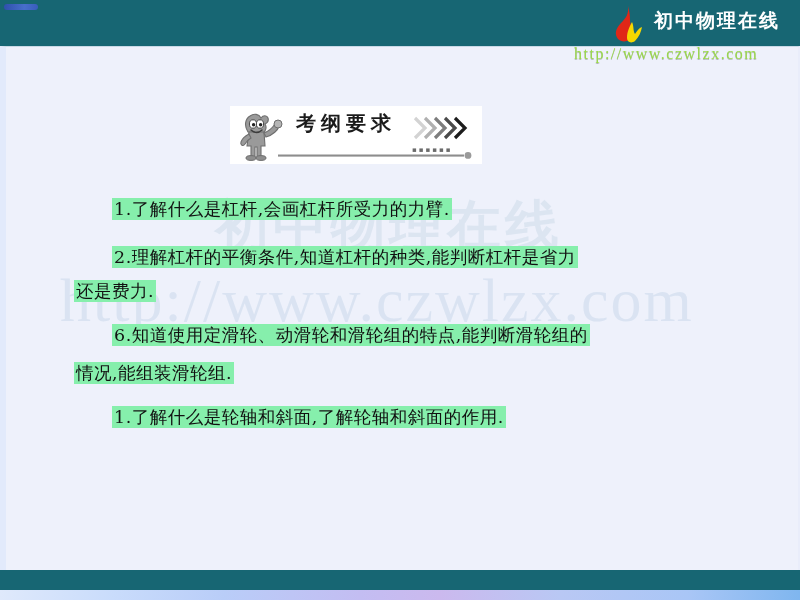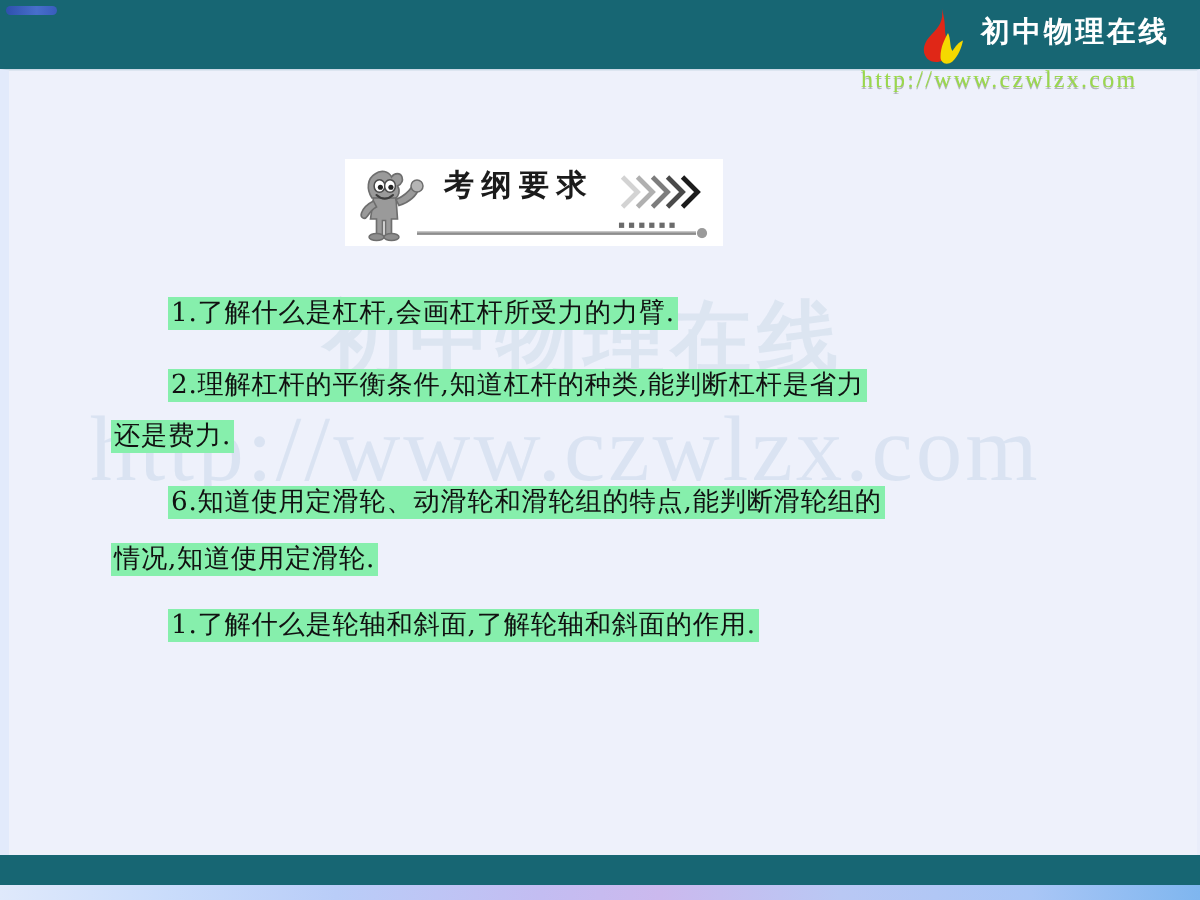--- a/index.html
+++ b/index.html
@@ -232,21 +232,21 @@
       <span class="hl">2.理解杠杆的平衡条件,知道杠杆的种类,能判断杠杆是省力</span>
     </div>
     <div class="para p2b hang">
       <span class="hl">还是费力.</span>
     </div>
 
     <div class="para p3 indent">
       <span class="hl">6.知道使用定滑轮、动滑轮和滑轮组的特点,能判断滑轮组的</span>
     </div>
     <div class="para p3b hang">
-      <span class="hl">情况,知道使用定滑轮.</span>
+      <span class="hl">情况,能组装滑轮组.</span>
     </div>
 
     <div class="para p4 indent">
       <span class="hl">1.了解什么是轮轴和斜面,了解轮轴和斜面的作用.</span>
     </div>
   </div>
 
   <div id="header-band">
     <div id="header-accent-bar"></div>
 

